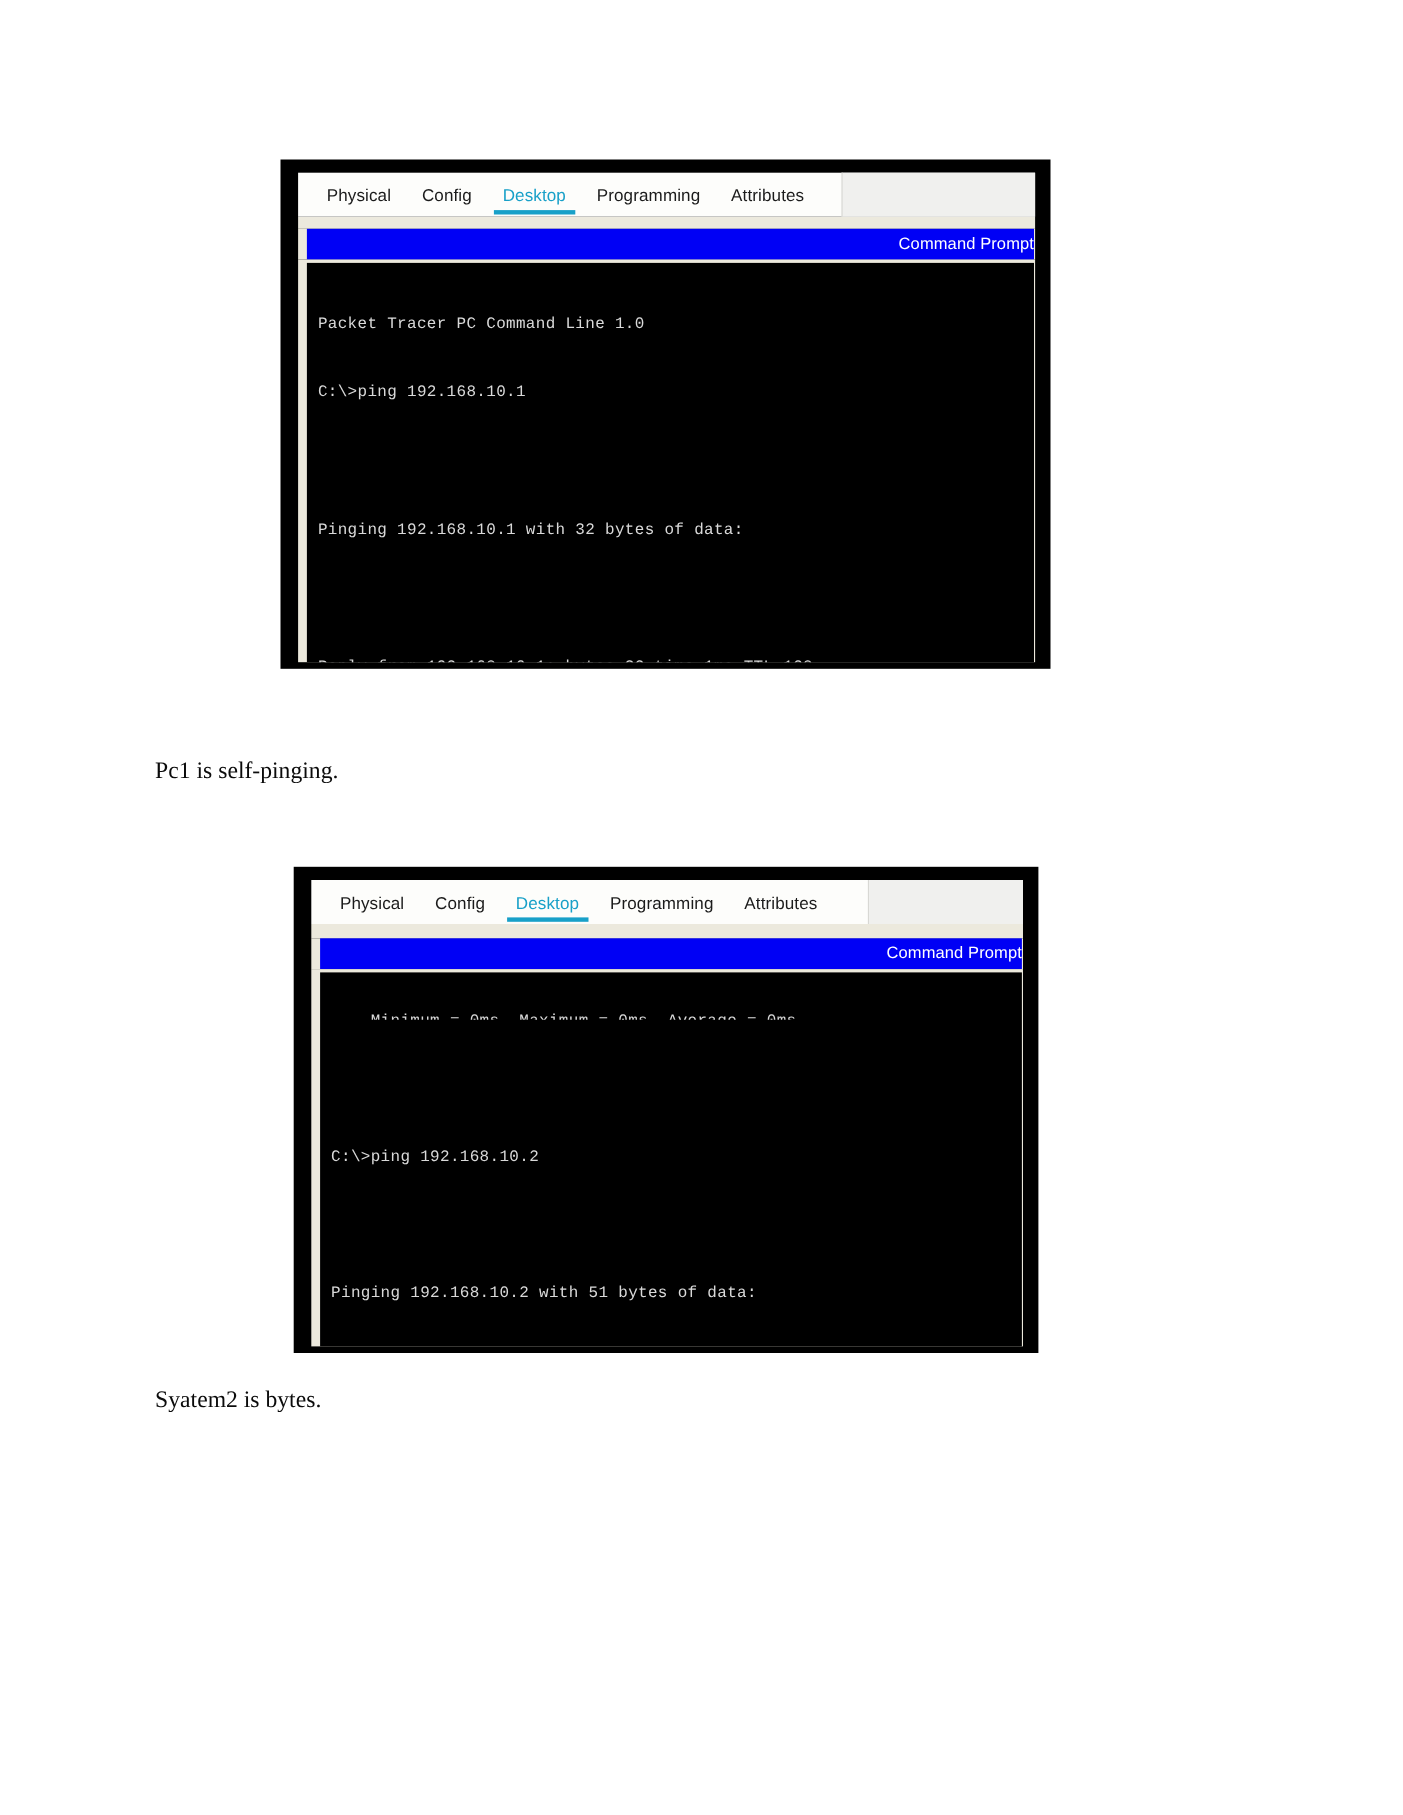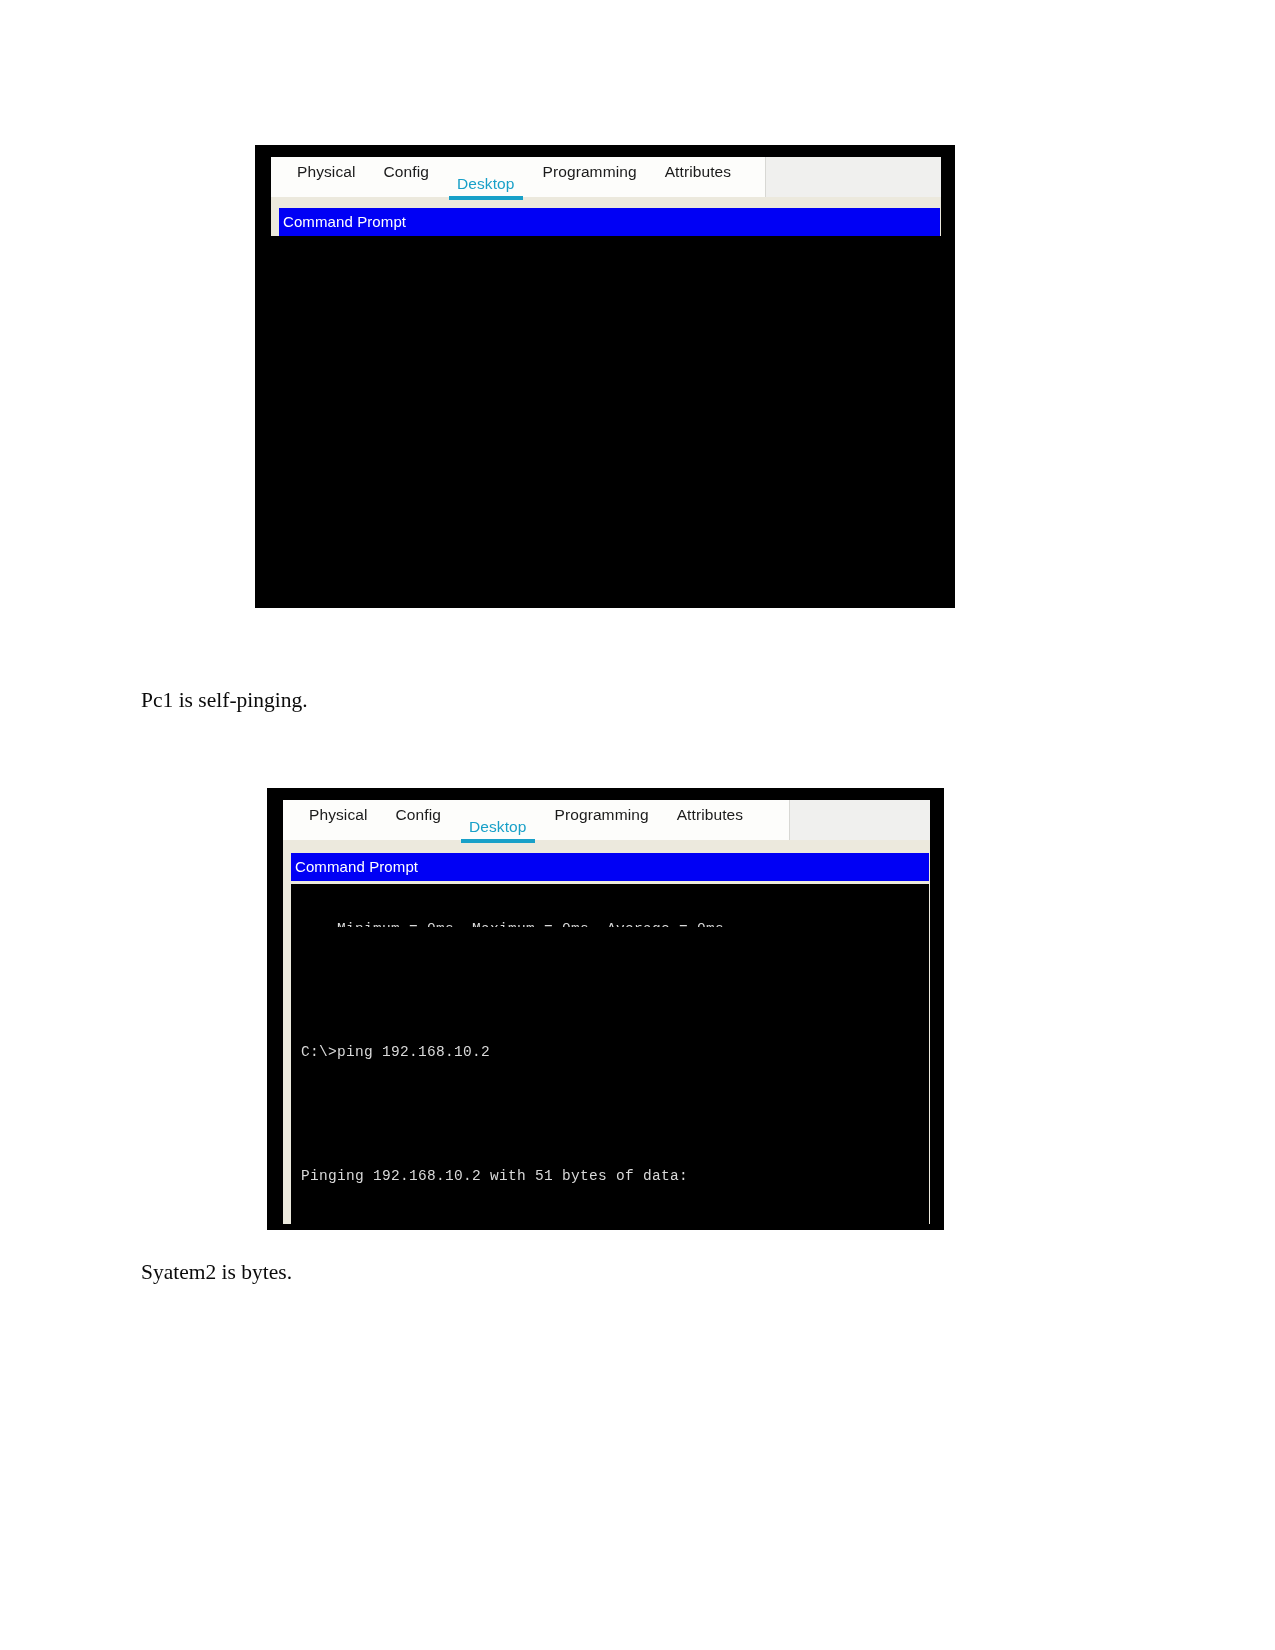--- a/index.html
+++ b/index.html
@@ -37,21 +37,21 @@
     background: #000000;
     position: relative;
     box-sizing: border-box;
   }
 
   
   .tabbar {
     background: #fdfdfb;
     height: 40px;
     display: flex;
-    align-items: flex-start;
+    align-items: flex-end;
     box-sizing: border-box;
     padding-left: 12px;
     position: relative;
   }
   .tabbar::after {
     content: "";
     position: absolute;
     right: 0; top: 0; bottom: 0;
     width: 175px;
     background: #f0f0ee;
@@ -94,20 +94,21 @@
     padding: 0 1px 0 8px;
     box-sizing: border-box;
   }
   .titlebar {
     background: #0000f5;
     color: #ffffff;
     font-family: "Liberation Sans", sans-serif;
     font-size: 15px;
     padding: 5px 0 6px 4px;
     letter-spacing: 0.1px;
+    text-align: right;
   }
 
   
   .term-wrap {
     background: #ece9dd;
     padding: 3px 1px 0 8px;
     box-sizing: border-box;
     flex: 1;
     min-height: 0;
   }
@@ -177,20 +178,38 @@
         <div class="tab">Programming</div>
         <div class="tab">Attributes</div>
       </div>
 
       <div class="under-tabs"></div>
 
       <div class="titlebar-wrap">
         <div class="titlebar">Command Prompt</div>
       </div>
 
+      <div class="term-wrap">
+        <div class="term">
+          <div class="line">Packet Tracer PC Command Line 1.0</div>
+          <div class="line">C:\&gt;ping 192.168.10.1</div>
+          <div class="line blank">&nbsp;</div>
+          <div class="line">Pinging 192.168.10.1 with 32 bytes of data:</div>
+          <div class="line blank">&nbsp;</div>
+          <div class="line">Reply from 192.168.10.1: bytes=32 time=1ms TTL=128</div>
+          
+          
+          
+          
+          
+          
+          
+          
+        </div>
+      </div>
 
     </div>
   </div>
 
   <div class="caption cap1">Pc1 is self-pinging.</div>
 
   <div class="figure fig2">
     <div class="pt-window stack">
 
       <div class="tabbar">

